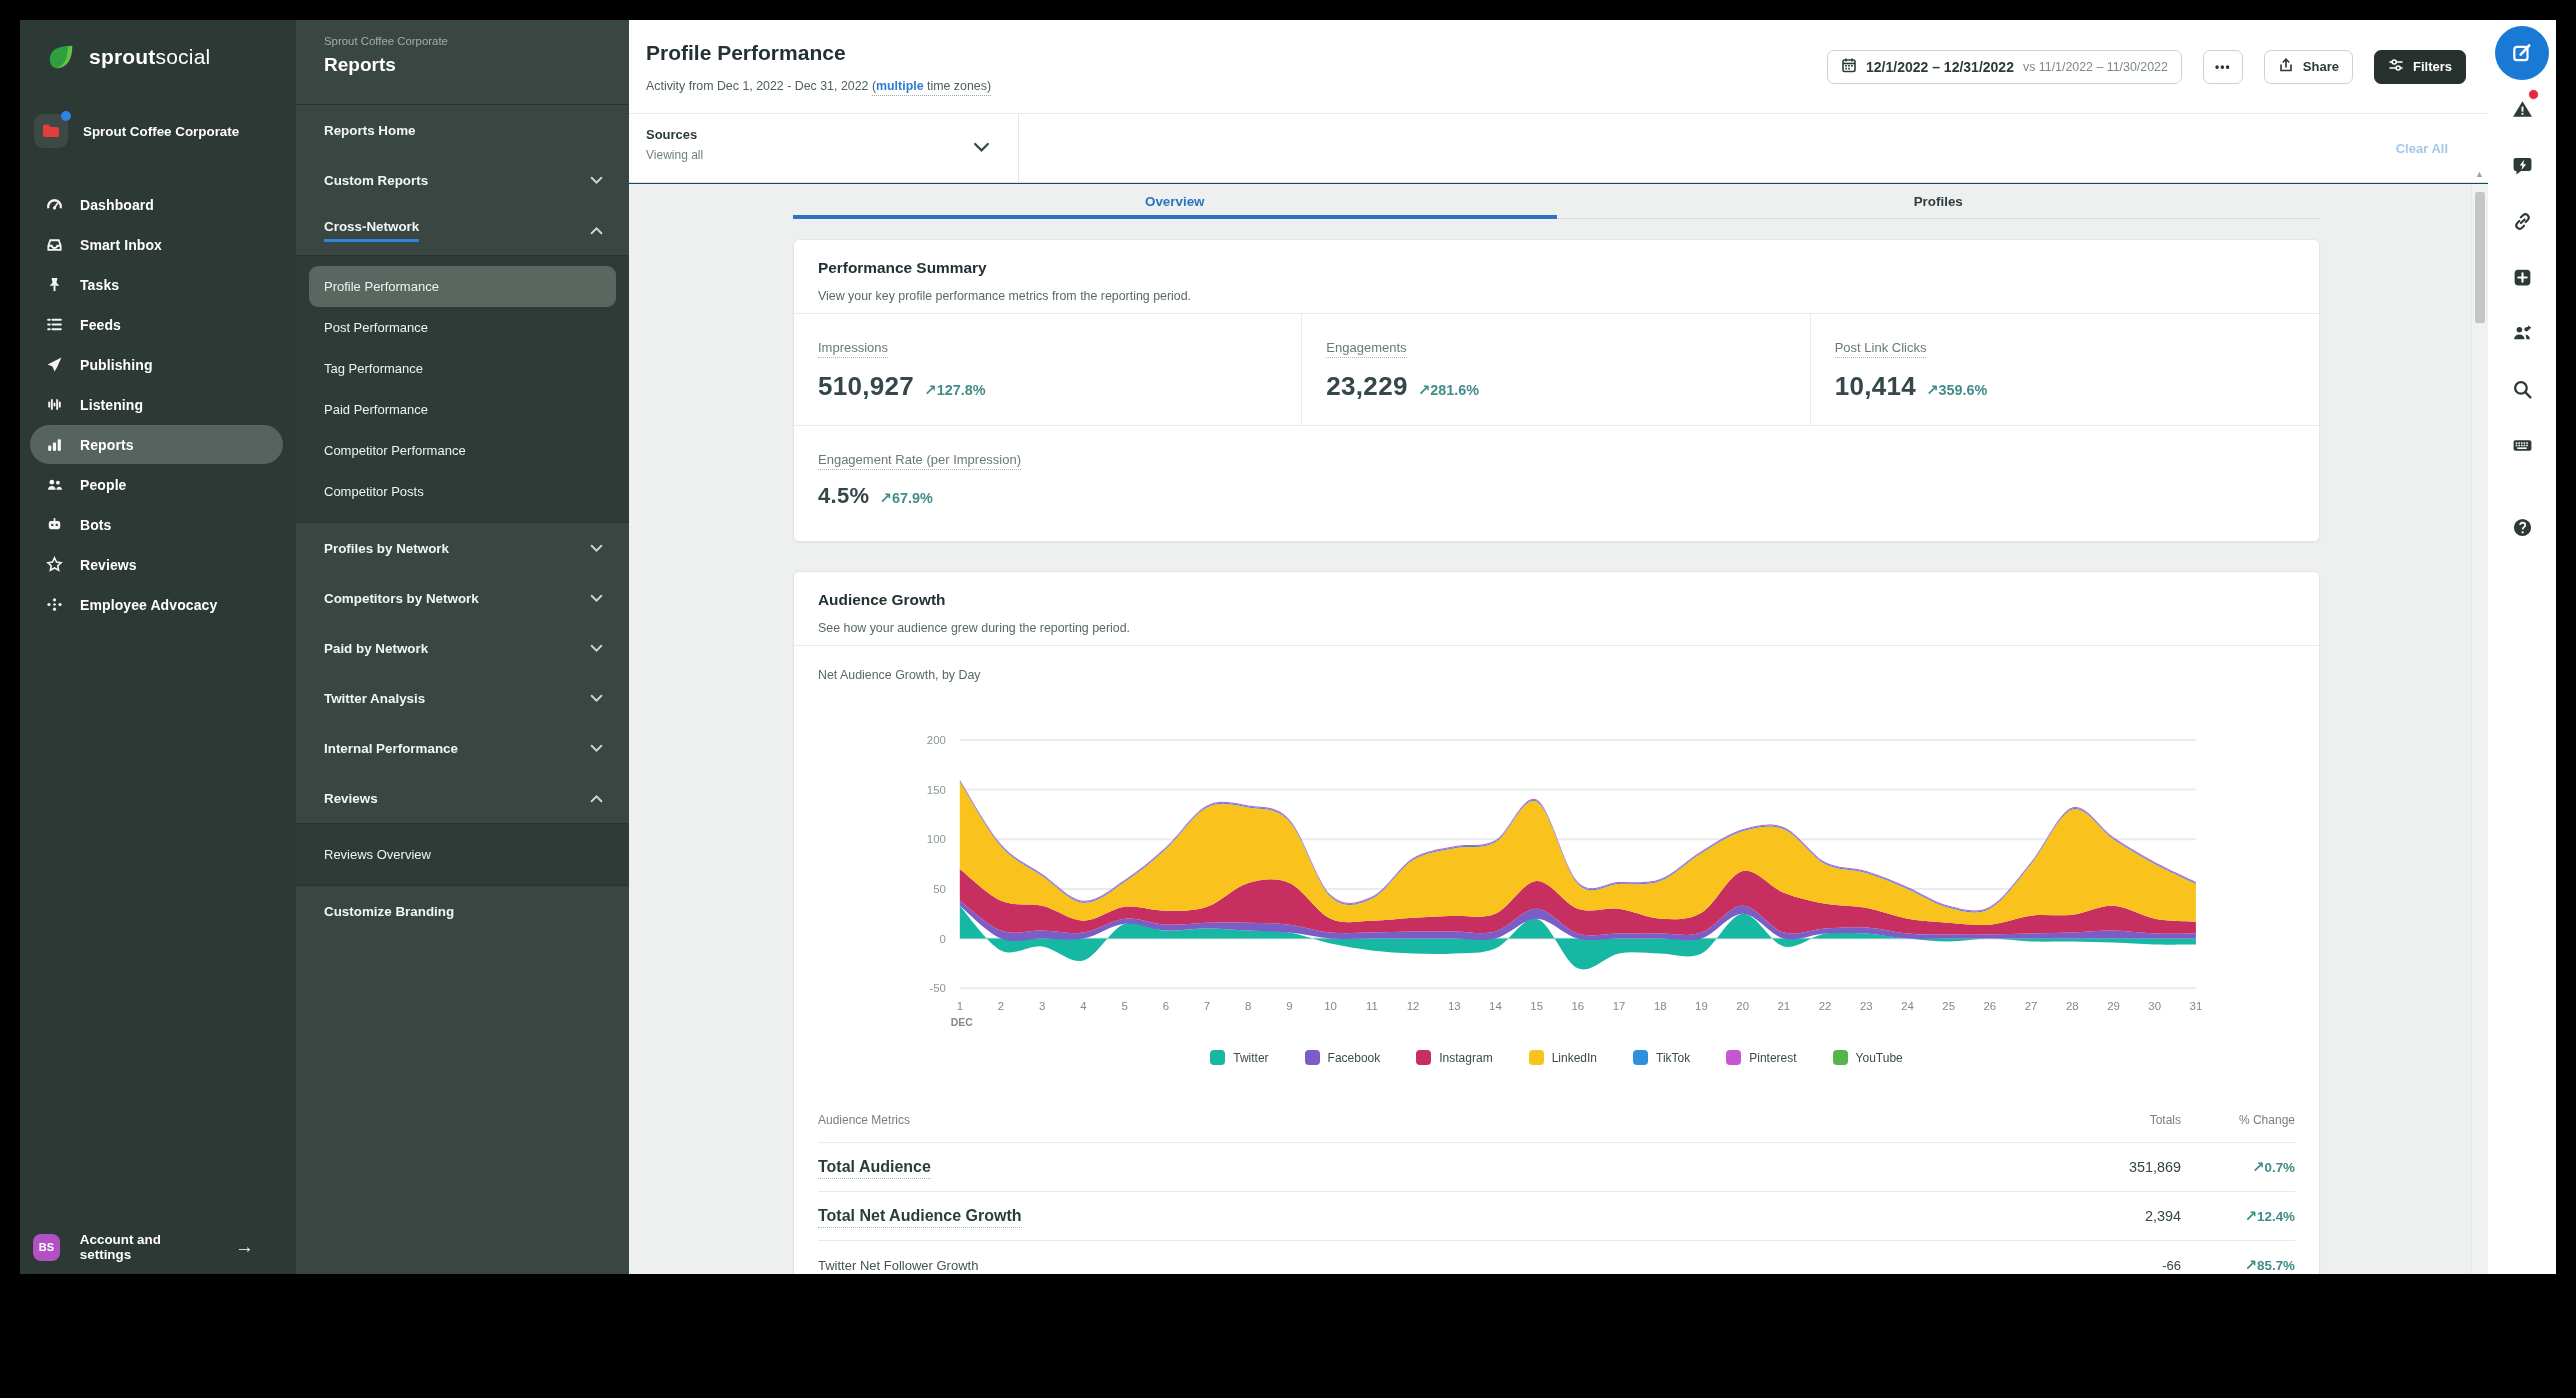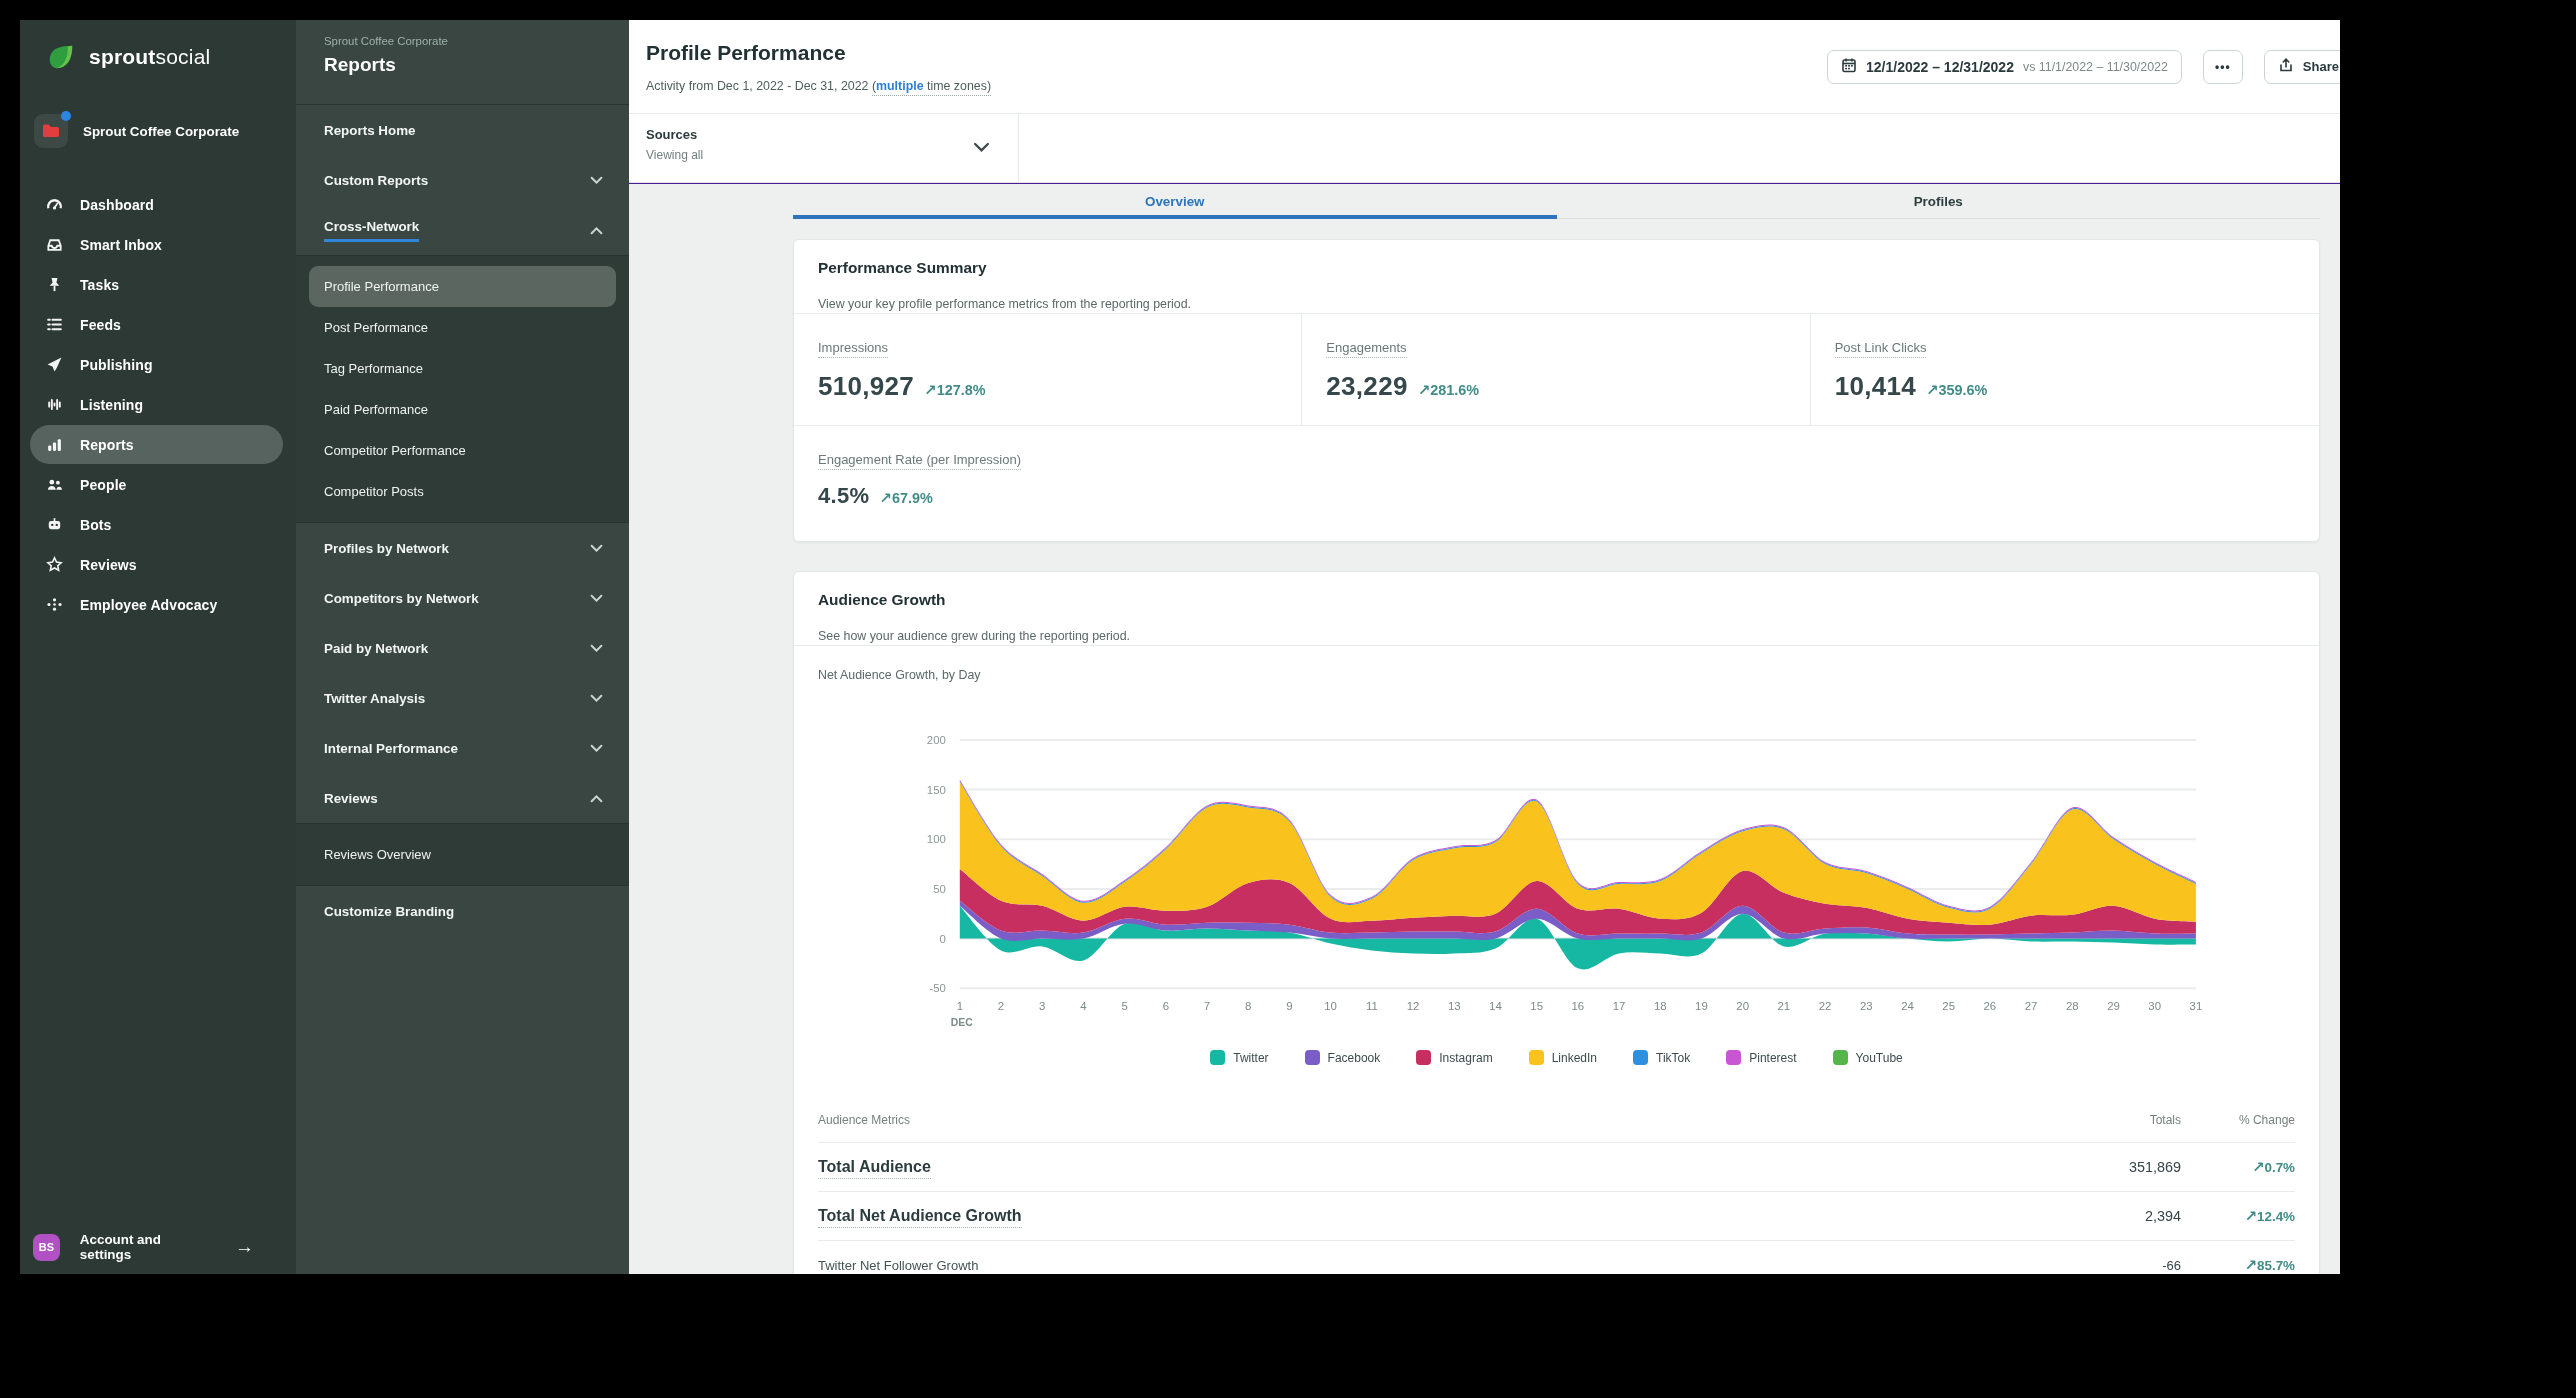--- a/index.html
+++ b/index.html
@@ -1,18 +1,18 @@
 <!DOCTYPE html>
 <html><head>
 <meta charset="utf-8">
 <style>
   html,body{margin:0;padding:0;background:#000;width:2576px;height:1399px;overflow:hidden;
     font-family:"Liberation Sans","DejaVu Sans",sans-serif;-webkit-font-smoothing:antialiased;}
   *{box-sizing:border-box;}
-  .app{position:absolute;left:20px;top:20px;width:2320px;height:1254px;background:#4c1d95;overflow:hidden;text-decoration:underline;}
+  .app{position:absolute;left:20px;top:20px;width:2536px;height:1254px;background:#0c4a6e;overflow:hidden;text-decoration:underline;}
 
   
   .sidebar{position:absolute;left:0;top:0;width:276px;height:100%;background:#2c3934;color:#fff;}
   .brand{display:flex;align-items:center;gap:13px;height:73px;padding-left:26px;cursor:pointer;}
   .brand .leaf svg{width:30px;height:30px;display:block;}
   .brand-text{font-size:21px;color:#fff;letter-spacing:0.2px;}
   .brand-text b{font-weight:700;}
   .account{display:flex;align-items:center;gap:15px;padding:12px 0 0 14px;height:64px;cursor:pointer;}
   .folder-wrap{position:relative;width:34px;height:34px;border-radius:9px;background:#3c4944;display:flex;align-items:center;justify-content:center;}
   .folder-wrap svg{width:20px;height:20px;}
@@ -65,21 +65,21 @@
   .clear-all{position:absolute;right:40px;top:50%;transform:translateY(-50%);color:#a5c8e8;font-size:13px;font-weight:700;cursor:pointer;}
 
   .content{position:absolute;top:164px;left:0;right:0;bottom:0;background:#eef0ef;overflow:hidden;}
   .tabs{position:absolute;left:164px;top:3px;width:1527px;display:flex;}
   .tab{flex:1;text-align:center;font-size:13.4px;font-weight:700;color:#2e3d3f;padding:7px 0 9px;border-bottom:1px solid #d9dedd;cursor:pointer;}
   .tab.active{color:#2d73bd;border-bottom:4px solid #2d73bd;padding-bottom:6px;}
 
   .card{position:absolute;left:164px;width:1527px;background:#fff;border:1px solid #e2e7e6;border-radius:6px;box-shadow:0 1px 2px rgba(20,40,40,.05);}
   .card-head{height:74px;padding:19px 24px 0;border-bottom:1px solid #e7ebea;}
   .card-title{font-size:15.4px;font-weight:700;color:#223134;}
-  .card-sub{font-size:12.4px;color:#5a6967;margin-top:20px;}
+  .card-sub{font-size:12.4px;color:#5a6967;margin-top:12px;}
 
   #perf-card{top:55px;height:303px;}
   .metric-grid{display:grid;grid-template-columns:1fr 1fr 1fr;height:112px;border-bottom:1px solid #e7ebea;}
   .metric{padding:24px 24px 0;border-right:1px solid #e7ebea;}
   .metric:last-child{border-right:none;}
   .metric-label{display:inline-block;font-size:13px;color:#697977;border-bottom:1px dotted #a9b5b3;padding-bottom:2px;}
   .metric-line{margin-top:13px;display:flex;align-items:baseline;gap:10px;}
   .metric-value{font-size:26px;font-weight:700;color:#35474a;letter-spacing:0.3px;}
   .metric-change{color:#418c89;font-size:14.4px;font-weight:700;}
   .up-arrow{font-size:15px;font-weight:700;}

